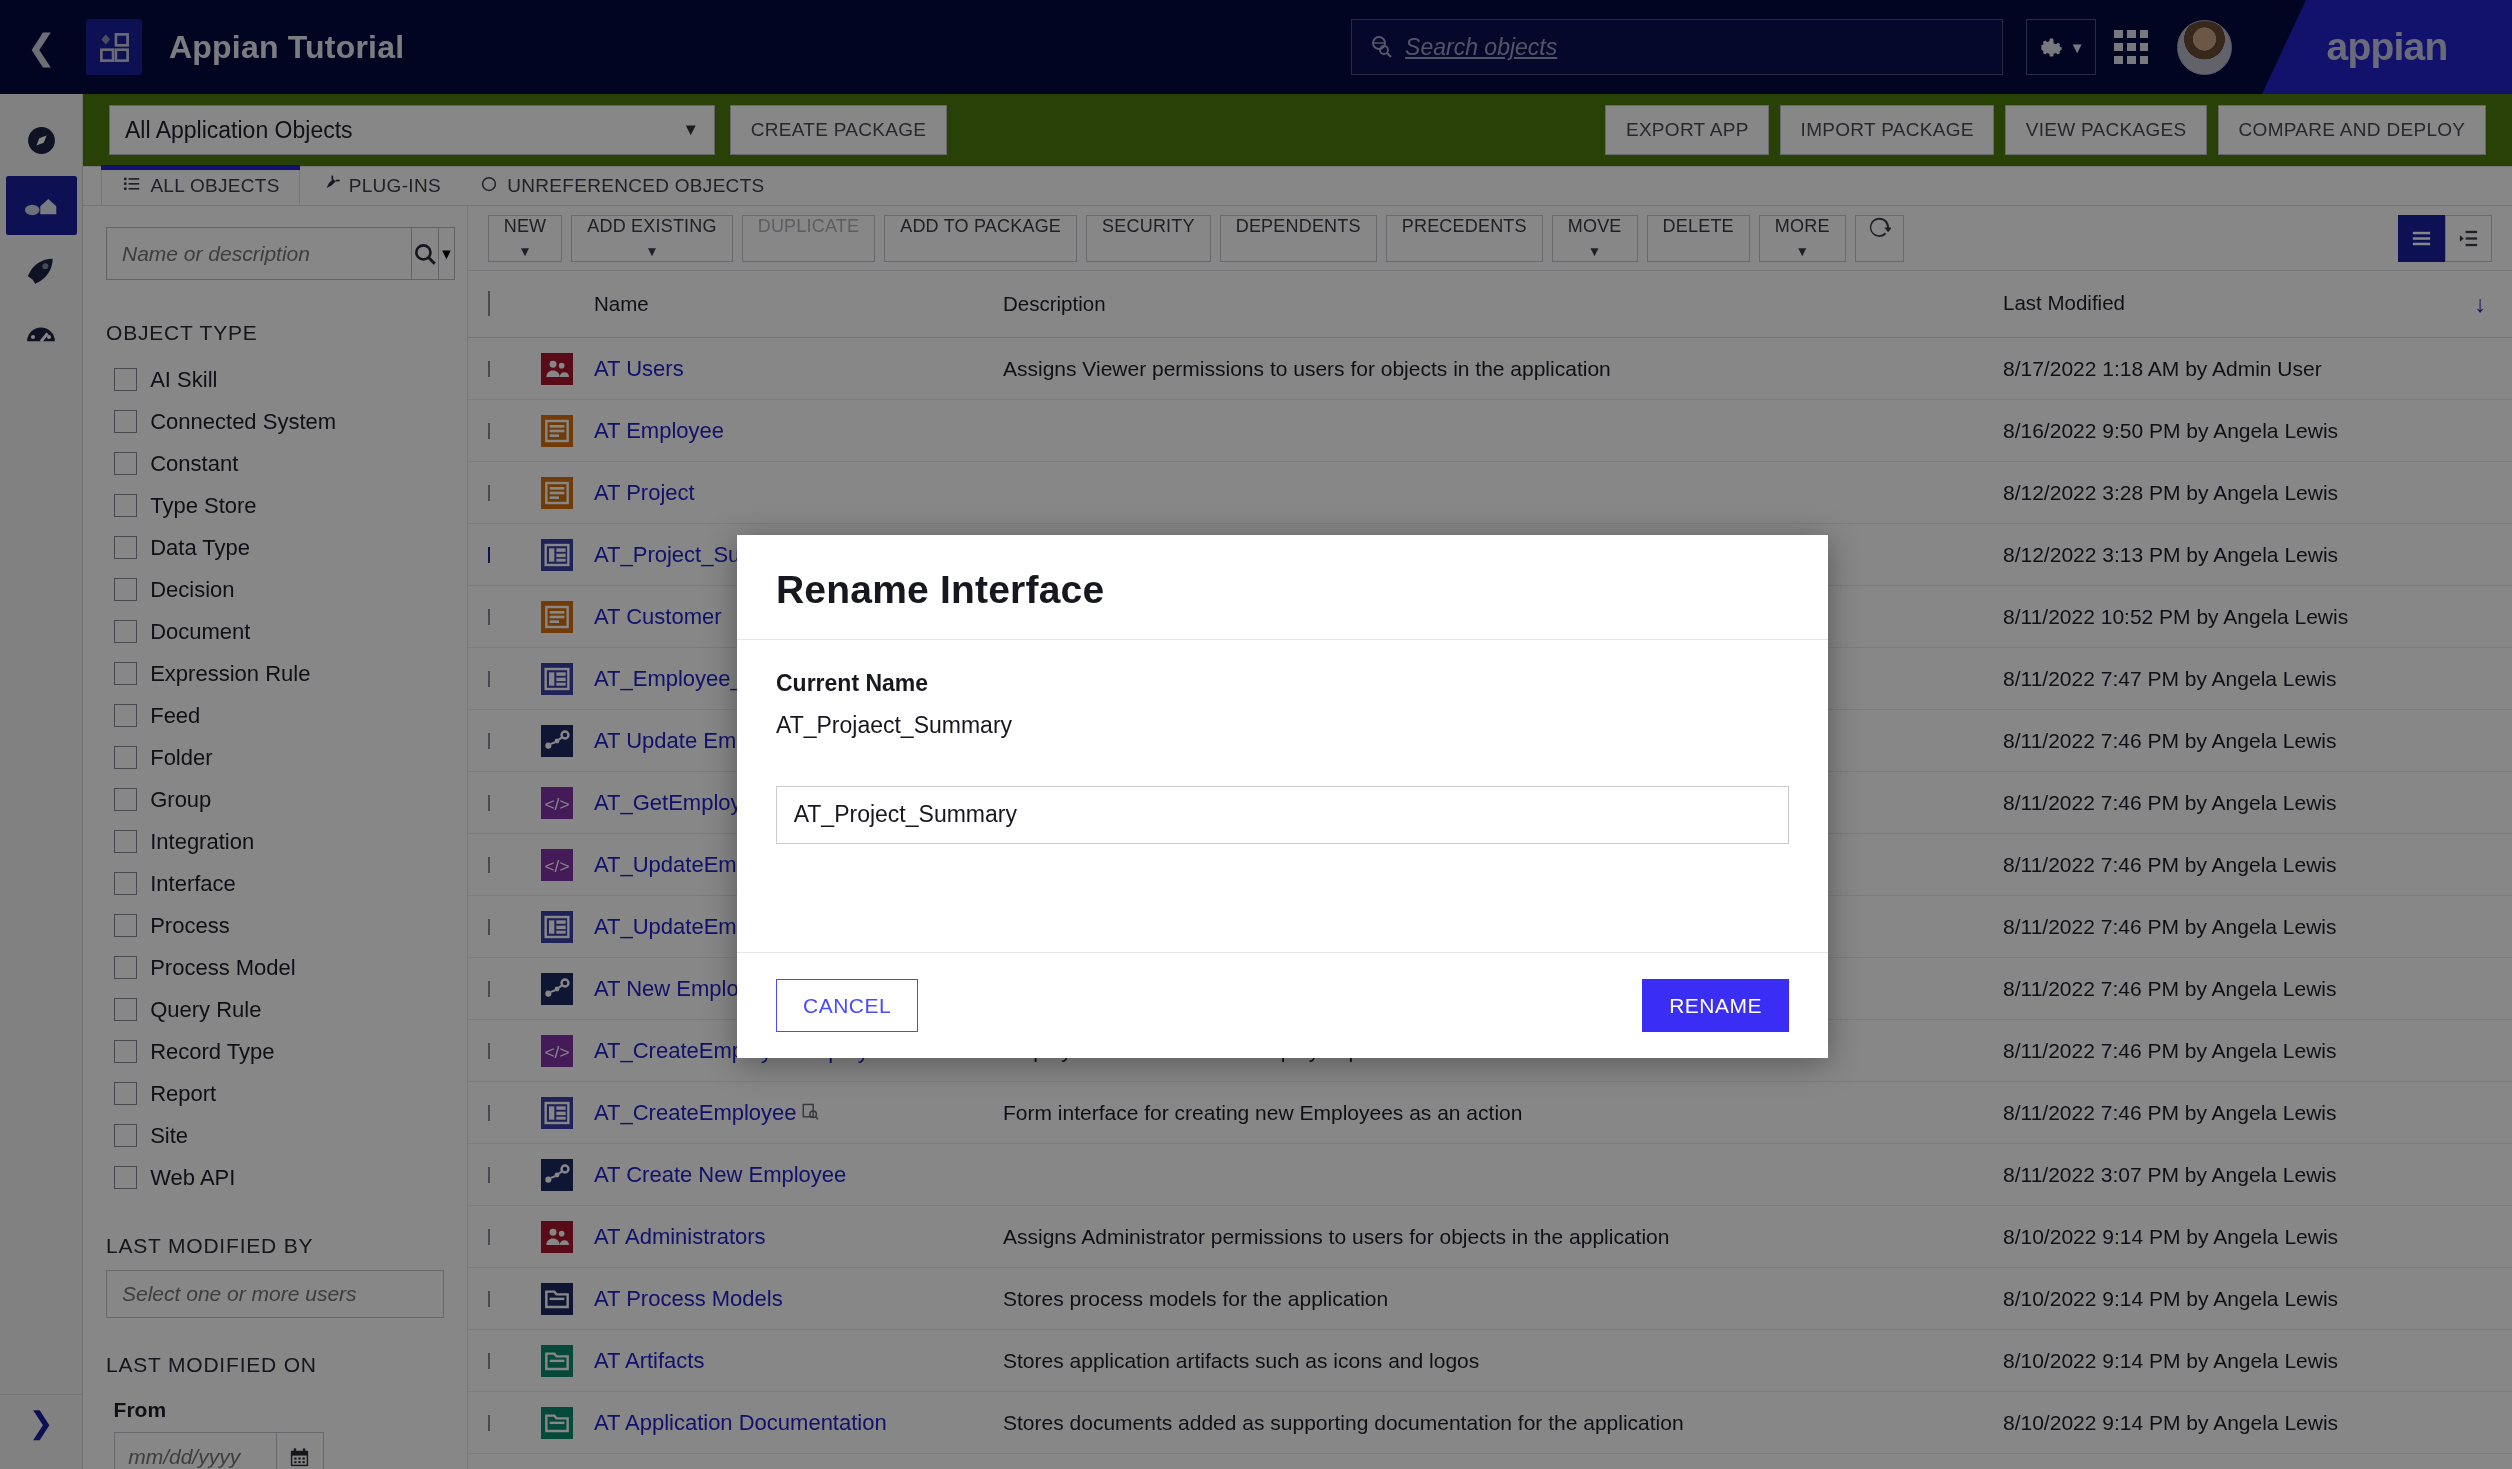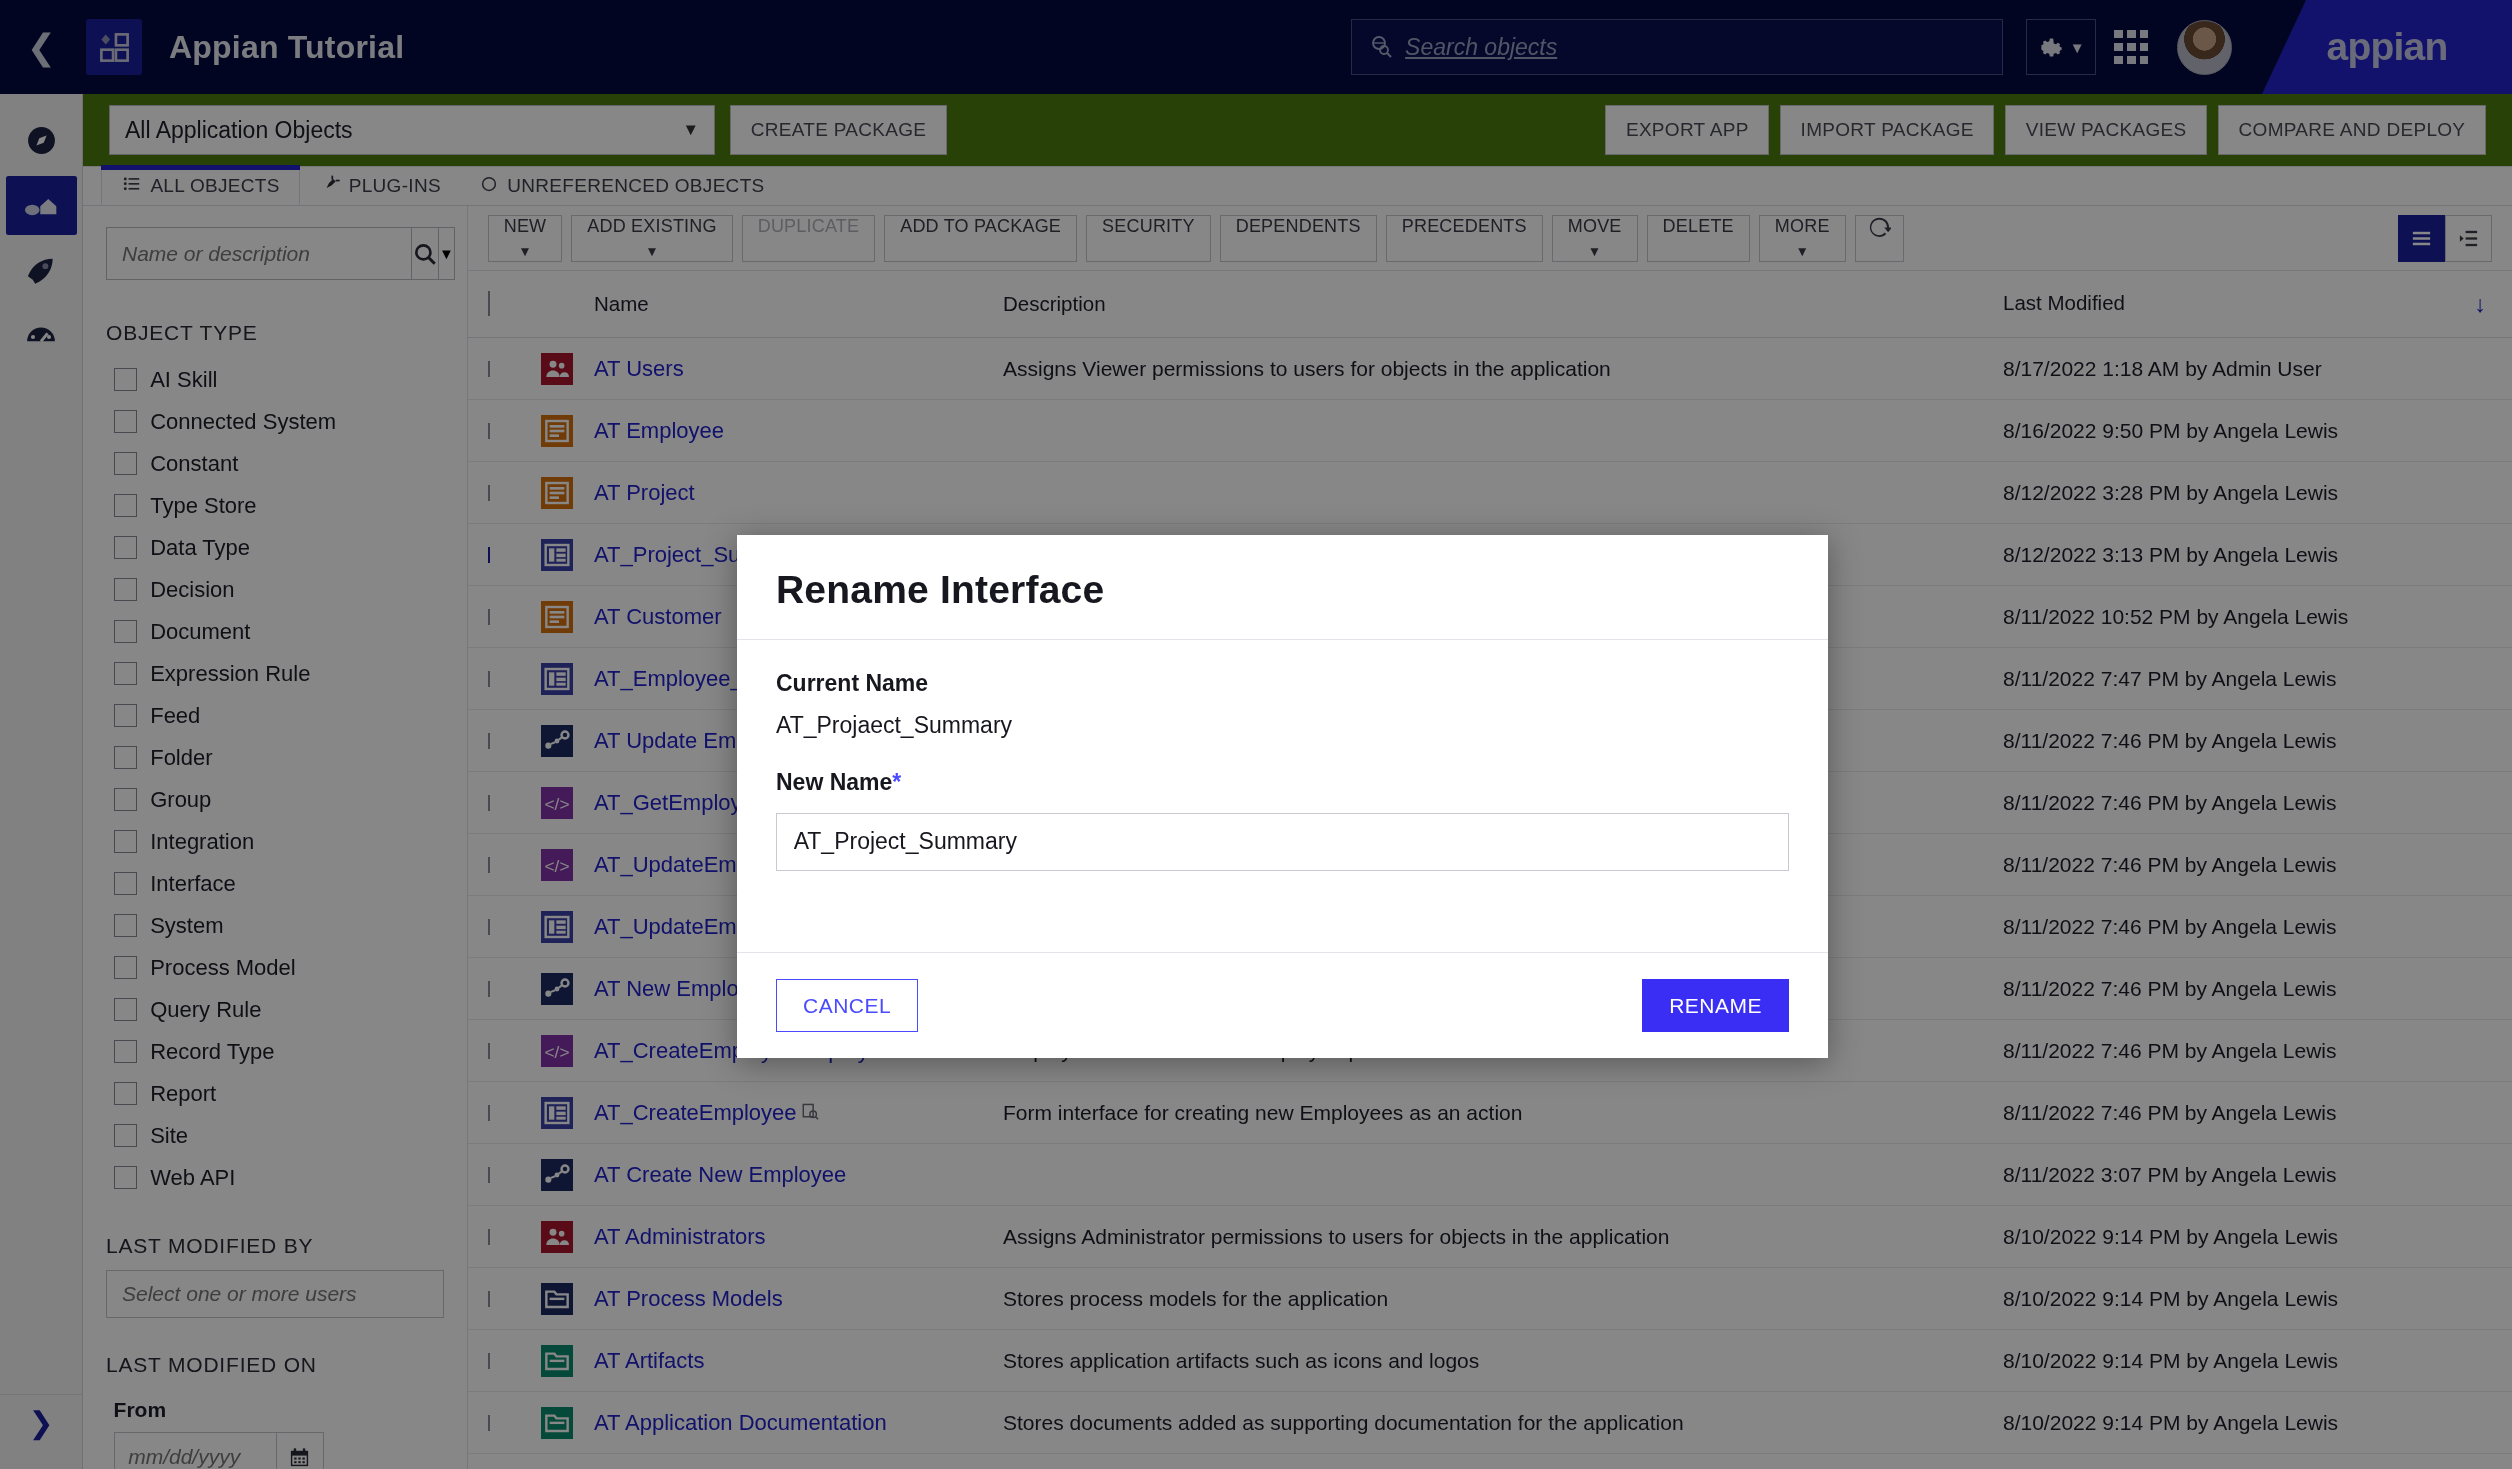--- a/index.html
+++ b/index.html
@@ -411,21 +411,21 @@
           <div class="cb-row">
             <span class="cb"></span>
             <span>Integration</span>
           </div>
           <div class="cb-row">
             <span class="cb"></span>
             <span>Interface</span>
           </div>
           <div class="cb-row">
             <span class="cb"></span>
-            <span>System</span>
+            <span>Process</span>
           </div>
           <div class="cb-row">
             <span class="cb"></span>
             <span>Process Model</span>
           </div>
           <div class="cb-row">
             <span class="cb"></span>
             <span>Query Rule</span>
           </div>
           <div class="cb-row">
@@ -861,23 +861,20 @@
 
   <div class="scrim"></div>
 
   <div class="modal">
     <div class="modal-head">
       <h1>Rename Interface</h1>
     </div>
     <div class="modal-body">
       <div class="f-label">Current Name</div>
       <div class="f-value">AT_Projaect_Summary</div>
-      <div class="f-label">
-        <span>New Name</span><span class="req">*</span>
-      </div>
       <input class="f-input" type="text" value="AT_Project_Summary" style="">
     </div>
     <div class="modal-foot">
       <button class="btn-cancel">CANCEL</button>
       <button class="btn-rename">RENAME</button>
     </div>
   </div>
 
 </div>
 

